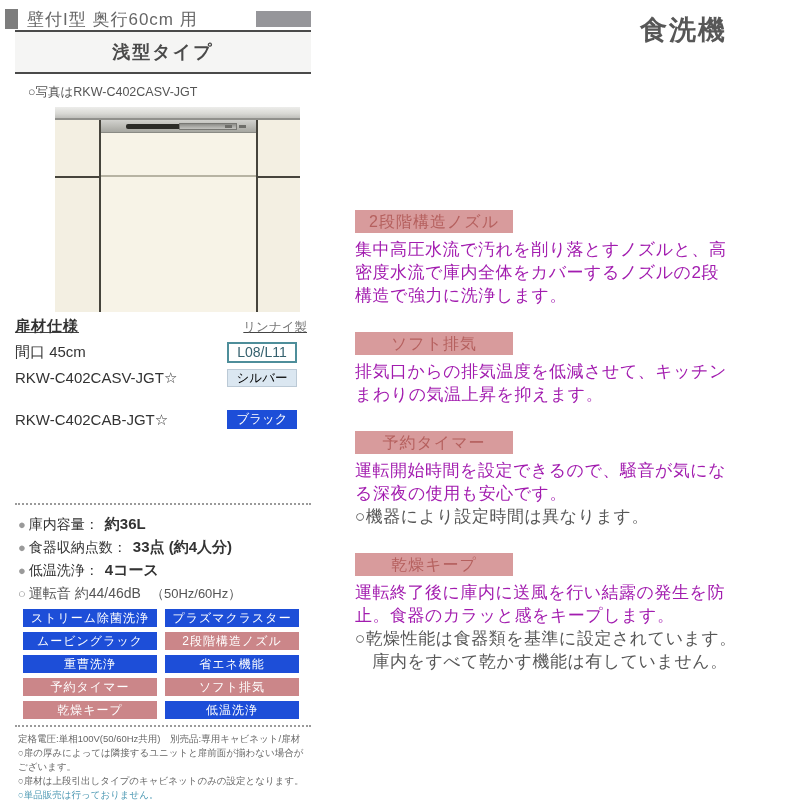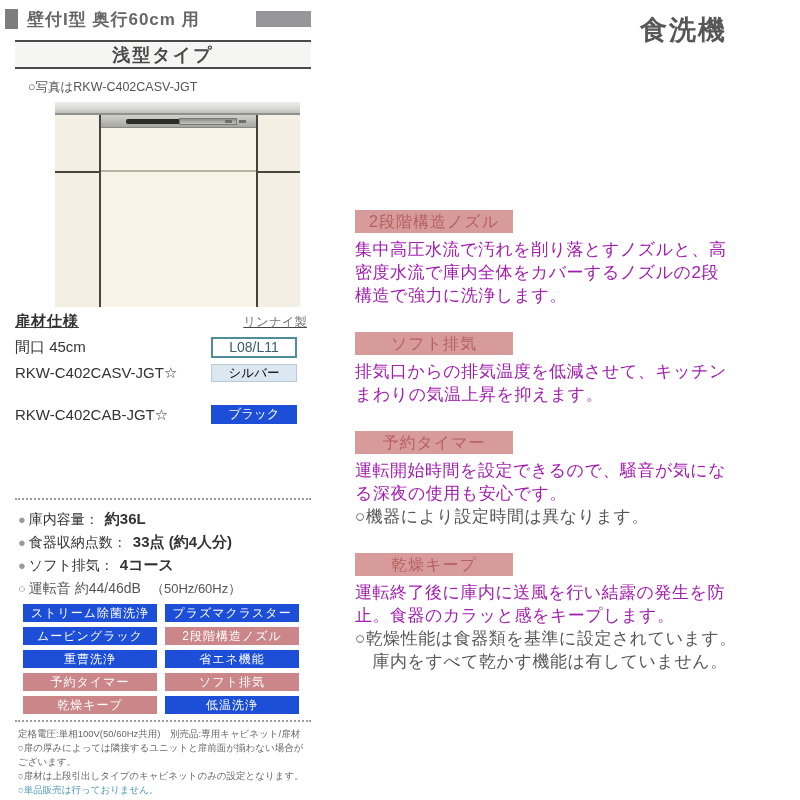--- a/index.html
+++ b/index.html
@@ -5,24 +5,24 @@
   * { margin:0; padding:0; box-sizing:border-box; }
   html,body { width:800px; height:800px; background:#fff;
     font-family:"Liberation Sans","DejaVu Sans",sans-serif; color:#444; }
   #page { position:relative; width:800px; height:800px; background:#fff; overflow:hidden; }
 
   
   .left-col { position:absolute; left:15px; top:8px; width:296px; }
 
   .hdr-row { display:flex; align-items:center; margin-left:-10px; height:22px; }
   .hdr-square { width:13px; height:20px; background:#7d7d7d; margin-right:9px; }
-  .hdr-title { font-size:17px; color:#666; font-weight:bold; letter-spacing:1px; }
+  .hdr-title { font-size:17px; color:#666; font-weight:normal; letter-spacing:1px; }
   .hdr-bar { margin-left:auto; width:55px; height:16px; background:#96969a; }
 
-  .type-bar { margin-top:10px; height:29px; background:#f5f5f4;
+  .type-bar { height:44px; background:#f5f5f4;
     border-top:2px solid #4a4a4a; border-bottom:2px solid #4a4a4a;
     display:flex; align-items:center; justify-content:center;
     font-size:18px; font-weight:bold; color:#4a4a4a; letter-spacing:2px; }
 
   .photo-caption { margin-top:10px; margin-left:13px; font-size:12.5px; color:#555; }
 
   
   .product-image { margin-top:6px; margin-left:40px; width:245px; height:207px; }
   .countertop { height:13px; background:linear-gradient(180deg,#ededeb 0%,#d8d8d4 60%,#bfbfbb 100%);
     border-bottom:2px solid #90908c; }
@@ -43,21 +43,21 @@
   .door-bottom { flex:1; }
 
   .spec-title-row { margin-top:3px; display:flex; align-items:baseline; padding-right:4px;text-decoration:underline; }
   .spec-title { font-size:15px; font-weight:bold; color:#333; letter-spacing:1px; }
   .maker { margin-left:auto; font-size:12.5px; color:#777; }
 
   .model-row { display:flex; align-items:center; justify-content:space-between;
     padding-right:14px; margin-top:6px;gap:26px; }
   .model-row .lbl { font-size:15px; color:#333; }
   .model-row.third { margin-top:23px; }
-  .badge { width:86px; text-align:center; font-size:12.5px; }
+  .badge { width:70px; text-align:center; font-size:12.5px; }
   .badge-l08 { height:21px; line-height:17px; background:#fff; border:2px solid #4e8e9a;
     color:#35616e; font-size:14px; }
   .badge-silver { height:18px; line-height:17px; background:#dbe7f1; border:1px solid #bccad6; color:#000000; }
   .badge-black { height:19px; line-height:19px; background:#1d4ed8; color:#fff; font-weight:normal; }
 
   .dotted { border-top:2px dotted #9a9a9a; }
   .dotted.d1 { margin-top:74px; }
   .dotted.d2 { margin-top:6px; }
 
   .specs { margin-top:8px; margin-left:3px; }
@@ -160,21 +160,21 @@
         <span>庫内容量：</span>
         <span class="val">約36L</span>
       </div>
       <div class="spec-line">
         <span class="bullet">●</span>
         <span>食器収納点数：</span>
         <span class="val">33点 (約4人分)</span>
       </div>
       <div class="spec-line">
         <span class="bullet">●</span>
-        <span>ソフト排気：</span>
+        <span>低温洗浄：</span>
         <span class="val">4コース</span>
       </div>
       <div class="spec-line quiet">
         <span class="bullet">○</span>
         <span>運転音 約44/46dB</span>
         <span class="val">（50Hz/60Hz）</span>
       </div>
     </div>
 
     <div class="tag-grid">

